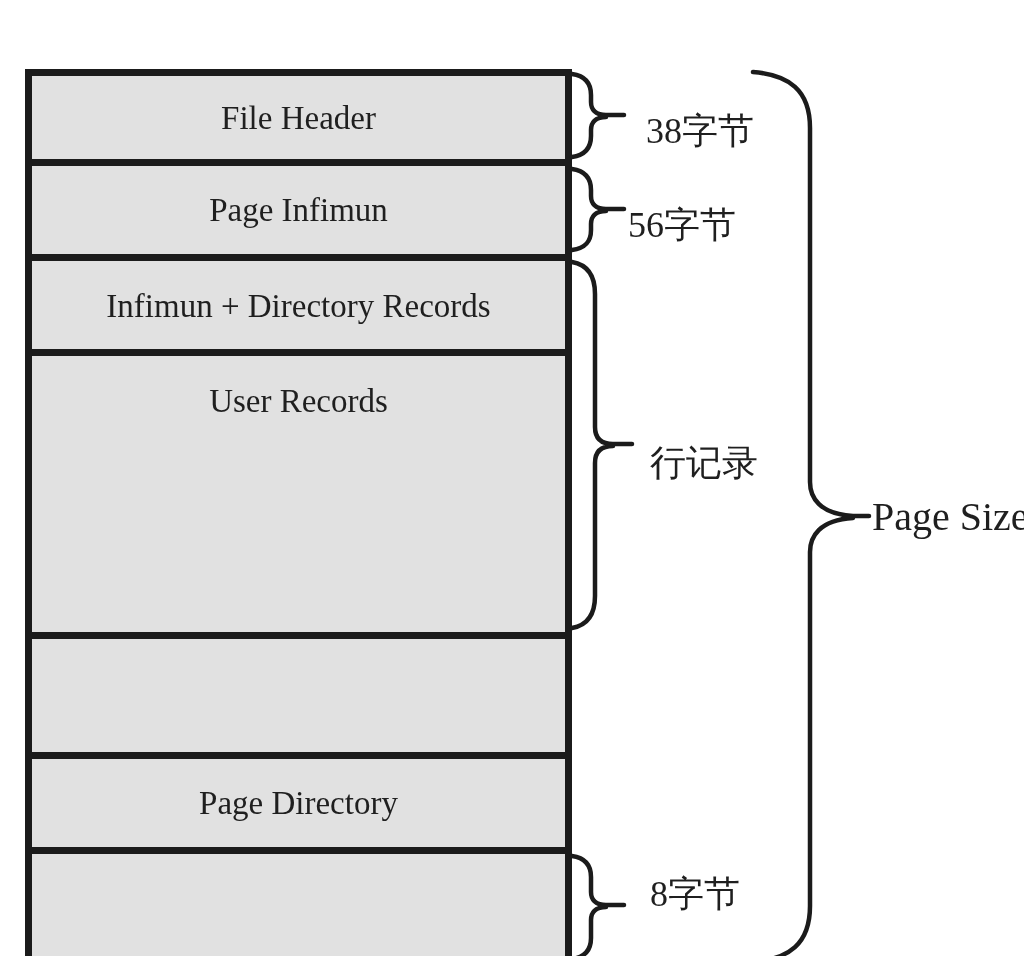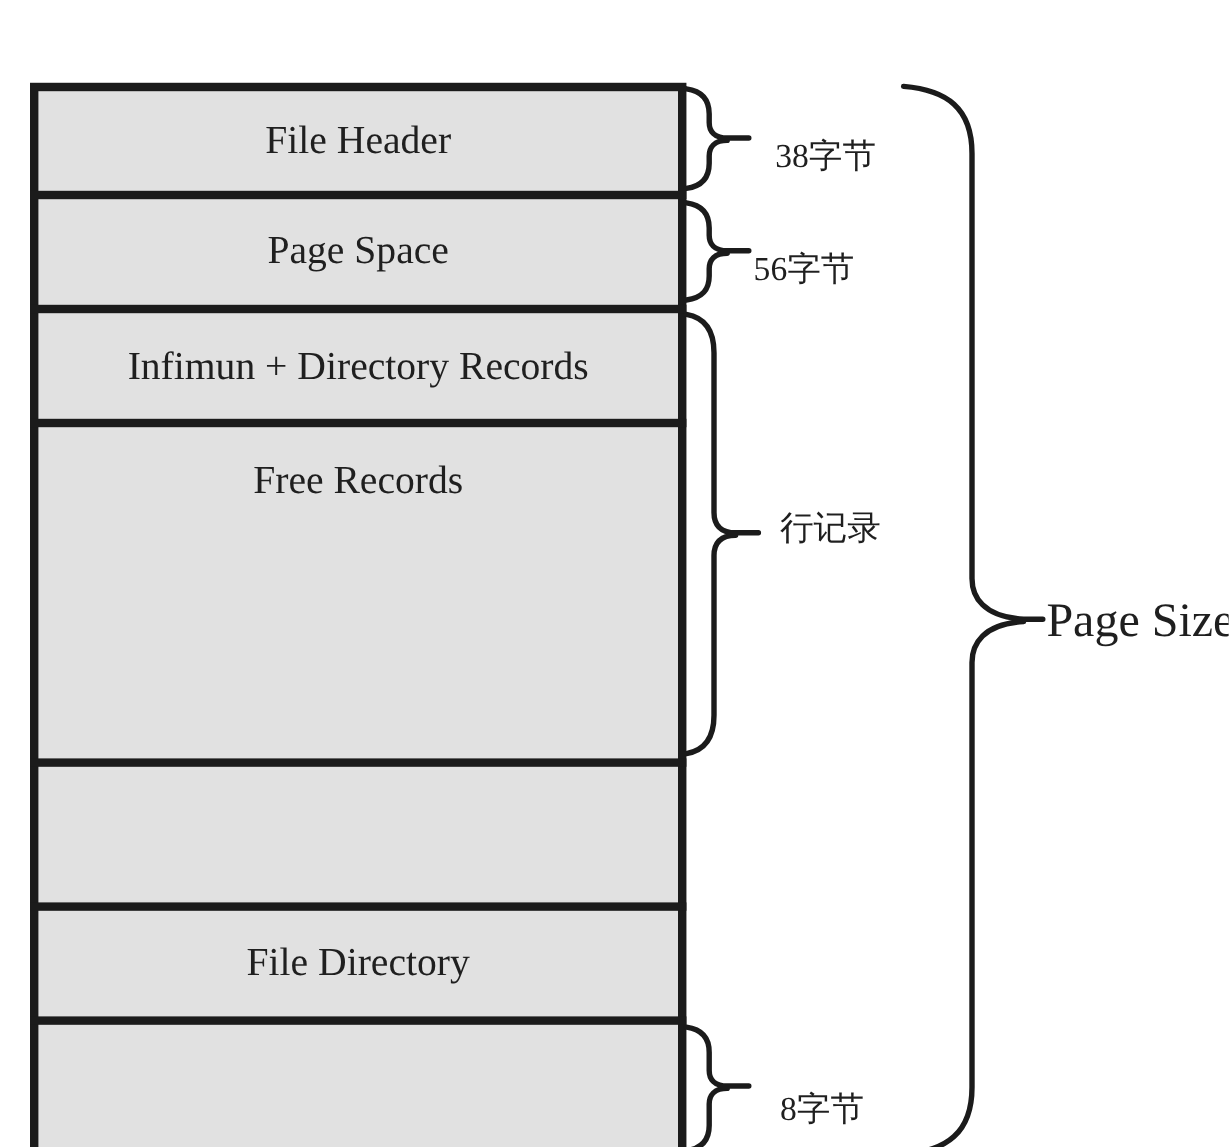--- a/index.html
+++ b/index.html
@@ -31,21 +31,21 @@
     position: absolute;
     left: 32px; width: 533px;
     text-align: center;
     font-size: 33px;
     line-height: 1;
     transform: translateY(-50%);
     white-space: nowrap;
   }
   .annotation {
     position: absolute;
-    font-size: 28px;
+    font-size: 36px;
     line-height: 1;
     transform: translateY(-50%);
     white-space: nowrap;
   }
   .annotation.latin { font-size: 40px; }
   #braces {
     position: absolute;
     left: 0; top: 0;
     pointer-events: none;
   }
@@ -64,37 +64,37 @@
   <div id="structure"></div>
 
   <div class="divider" style="top:123px"></div>
   <div class="divider" style="top:218px"></div>
   <div class="divider" style="top:313px"></div>
   <div class="divider" style="top:596px"></div>
   <div class="divider" style="top:716px"></div>
   <div class="divider" style="top:811px"></div>
 
   <div class="section-label" style="top:82px">File Header</div>
-  <div class="section-label" style="top:174px">Page Space</div>
+  <div class="section-label" style="top:174px">Page Infimun</div>
   <div class="section-label" style="top:270px">Infimun + Directory Records</div>
-  <div class="section-label" style="top:365px">Free Records</div>
-  <div class="section-label" style="top:767px">File Directory</div>
+  <div class="section-label" style="top:365px">User Records</div>
+  <div class="section-label" style="top:767px">Page Directory</div>
 
   <svg id="braces" width="1024" height="956" viewBox="0 0 1024 956">
     <path d="M 572 38 C 586 40 591 48 591 59 L 591 66 C 591 73 595 79 606 79 L 624 79
          M 606 81 C 595 81 591 87 591 94 L 591 100 C 591 111 586 119 572 121"></path>
     <path d="M 572 133 C 586 135 591 143 591 154 L 591 160 C 591 167 595 173 606 173 L 624 173
          M 606 175 C 595 175 591 181 591 188 L 591 194 C 591 205 586 212 572 214"></path>
     <path d="M 572 226 C 589 229 595 241 595 258 L 595 391 C 595 401 600 408 613 408 L 632 408
          M 613 410 C 600 410 595 417 595 427 L 595 560 C 595 577 589 589 572 592"></path>
     <path d="M 572 820 C 586 822 591 830 591 841 L 591 856 C 591 863 595 869 606 869 L 624 869
          M 606 871 C 595 871 591 877 591 884 L 591 902 C 591 913 586 921 572 923"></path>
     <path d="M 753 36 C 789 39 810 54 810 92 L 810 446 C 810 461 819 478 853 480 L 869 480
          M 853 482 C 819 484 810 501 810 516 L 810 870 C 810 908 789 923 753 926"></path>
   </svg>
 
   <div class="annotation" style="left:646px; top:95px">38字节</div>
   <div class="annotation" style="left:628px; top:189px">56字节</div>
-  <div class="annotation" style="left:650px; top:405px">行记录</div>
-  <div class="annotation" style="left:650px; top:889px">8字节</div>
+  <div class="annotation" style="left:650px; top:427px">行记录</div>
+  <div class="annotation" style="left:650px; top:858px">8字节</div>
   <div class="annotation latin" style="left:872px; top:481px">Page Size</div>
 
 </div>
 
 </body></html>

